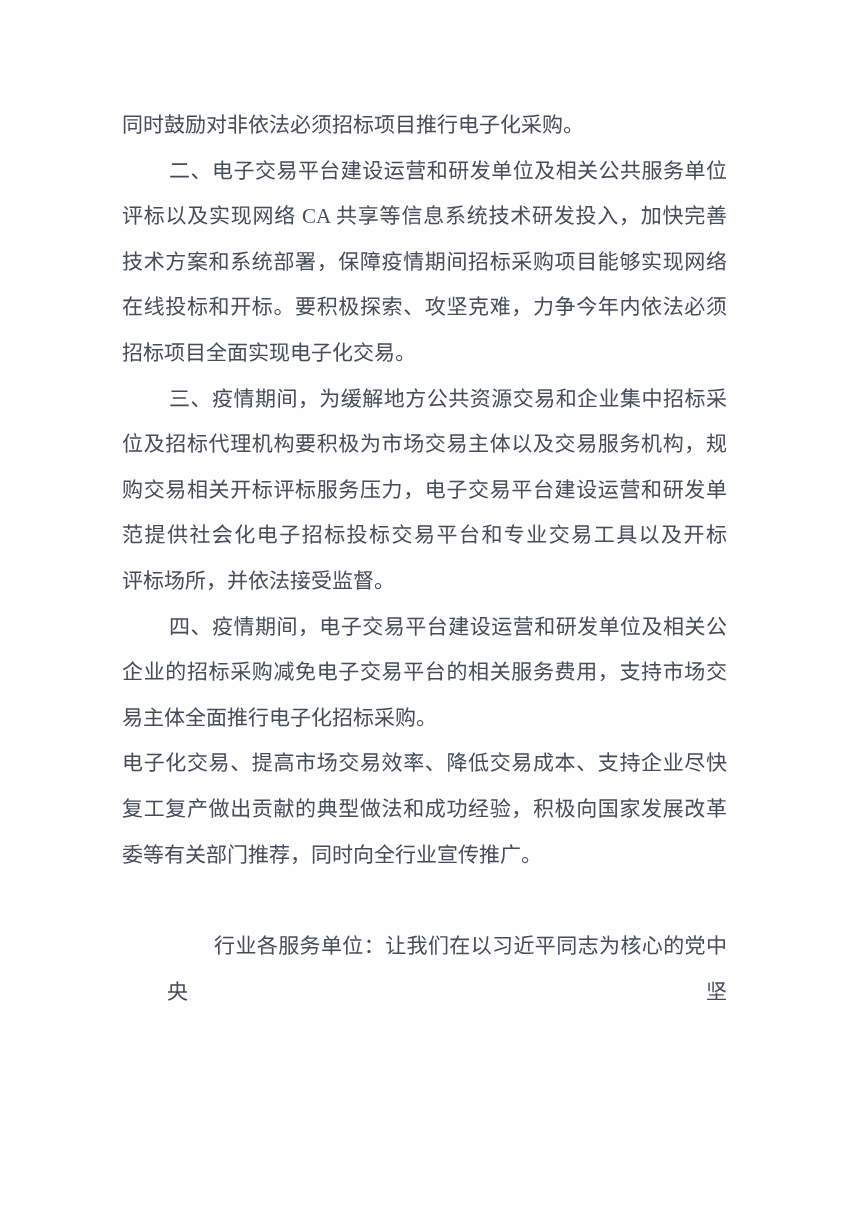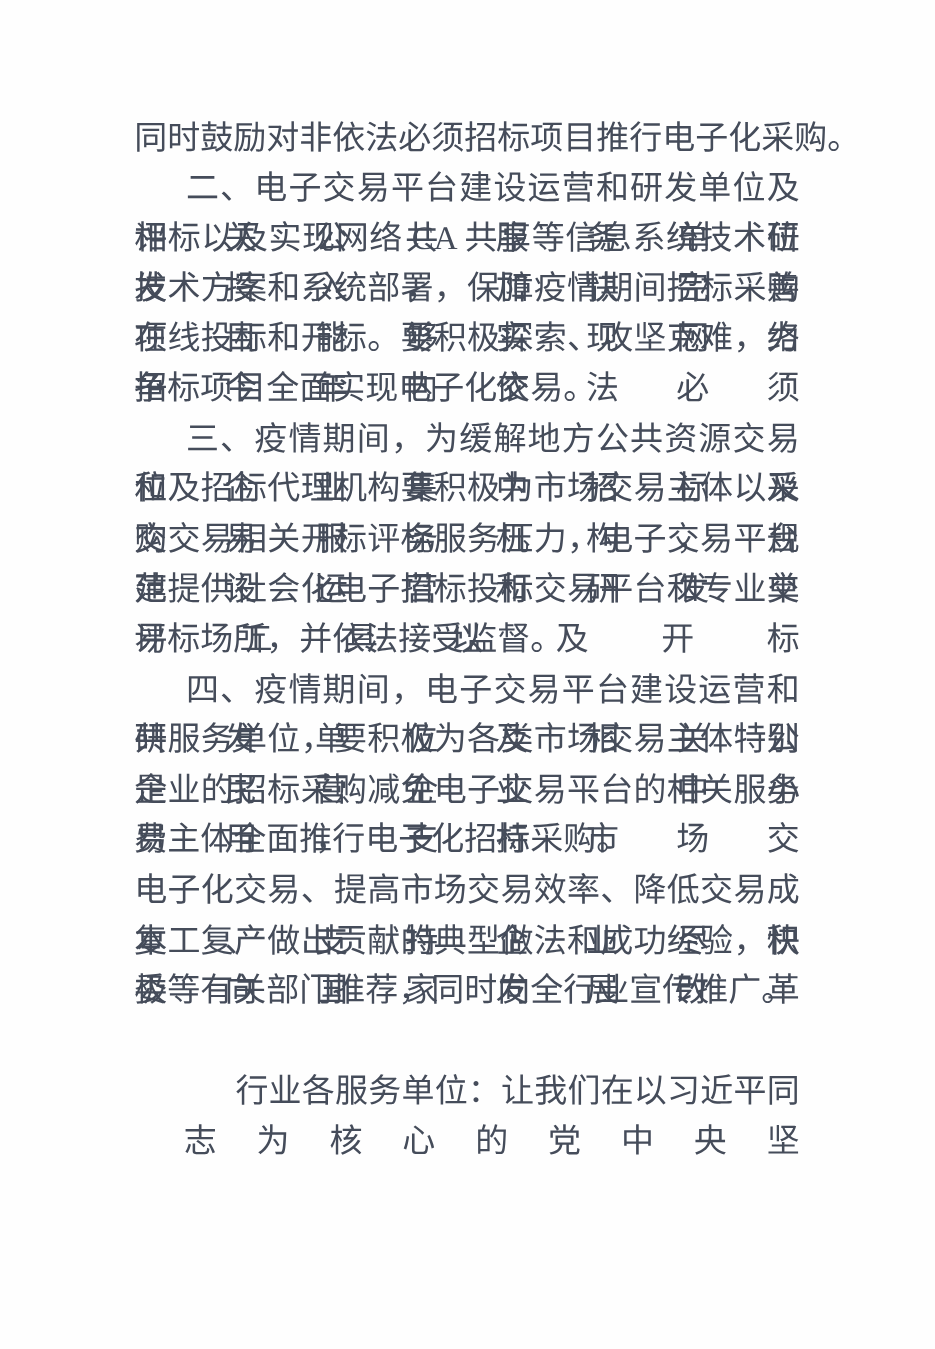--- a/index.html
+++ b/index.html
@@ -19,21 +19,21 @@
   }
   .text-block {
     position: absolute;
     left: 122px;
     top: 103px;
     width: 605px;
   }
   .line {
     height: 45.6px;
     line-height: 45.6px;
-    font-size: 30px;
+    font-size: 21px;
     letter-spacing: 0;
     white-space: nowrap;
     -webkit-font-smoothing: antialiased;
   }
   
   .line.j {
     white-space: normal;
     text-align: justify;
     text-align-last: justify;
     text-justify: inter-character;
@@ -58,21 +58,20 @@
     <div class="line j">评标以及实现网络 CA 共享等信息系统技术研发投入，加快完善</div>
     <div class="line j">技术方案和系统部署，保障疫情期间招标采购项目能够实现网络</div>
     <div class="line j">在线投标和开标。要积极探索、攻坚克难，力争今年内依法必须</div>
     <div class="line">招标项目全面实现电子化交易。</div>
     <div class="line j ind">三、疫情期间，为缓解地方公共资源交易和企业集中招标采</div>
     <div class="line j">位及招标代理机构要积极为市场交易主体以及交易服务机构，规</div>
     <div class="line j">购交易相关开标评标服务压力，电子交易平台建设运营和研发单</div>
     <div class="line j">范提供社会化电子招标投标交易平台和专业交易工具以及开标</div>
     <div class="line">评标场所，并依法接受监督。</div>
     <div class="line j ind">四、疫情期间，电子交易平台建设运营和研发单位及相关公</div>
-    <div class="line j">共服务单位，要积极为各类市场交易主体特别是民营企业、中小</div>
     <div class="line j">企业的招标采购减免电子交易平台的相关服务费用，支持市场交</div>
     <div class="line">易主体全面推行电子化招标采购。</div>
     <div class="line j">电子化交易、提高市场交易效率、降低交易成本、支持企业尽快</div>
     <div class="line j">复工复产做出贡献的典型做法和成功经验，积极向国家发展改革</div>
     <div class="line">委等有关部门推荐，同时向全行业宣传推广。</div>
     <div class="line j ind gap">行业各服务单位：让我们在以习近平同志为核心的党中央坚</div>
   </div>
 </div>
 
 </body></html>

